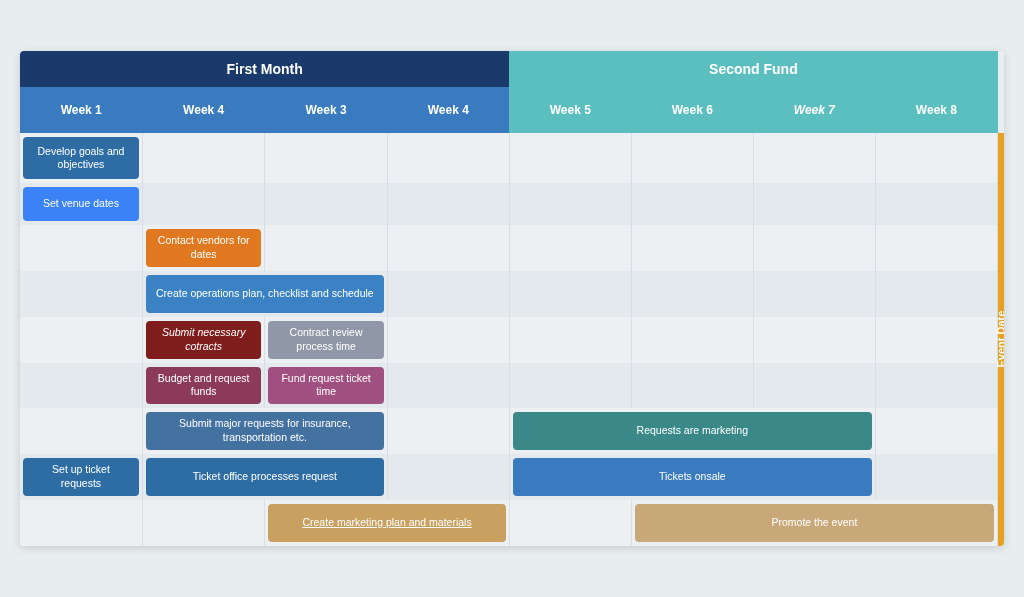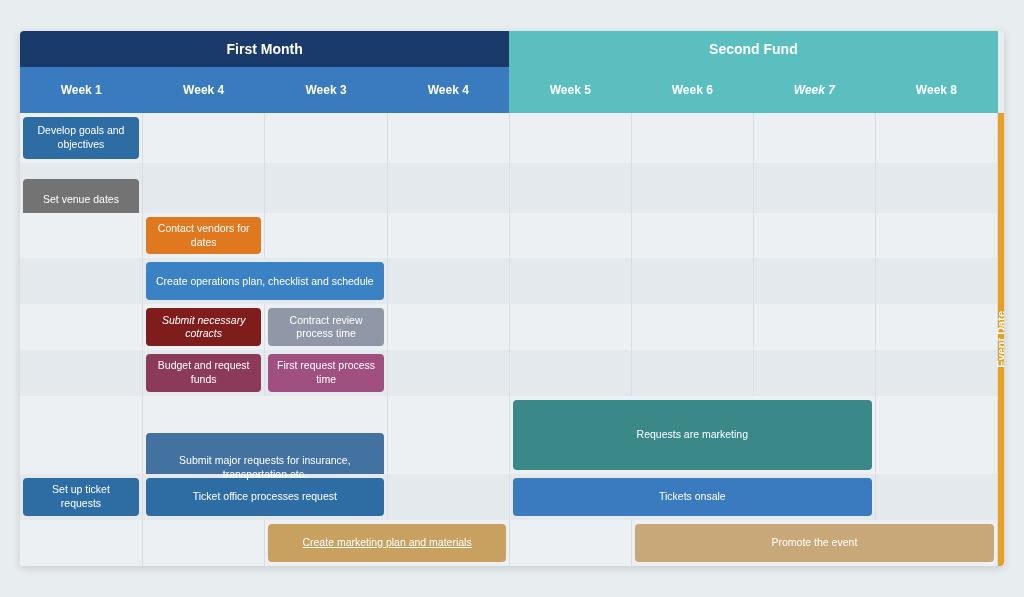--- a/index.html
+++ b/index.html
@@ -68,28 +68,28 @@
       text-align: center;
       line-height: 1.3;
       white-space: normal;
       height: 100%;
       display: flex;
       align-items: center;
       justify-content: center;
       min-height: 30px;
     }
     .bar-blue-dark { background: #2e6da4; }
-    .bar-olive { background: #737373; margin-top: 12px; }
+    .bar-olive { background: #3b82f6; }
     .bar-orange { background: #e07820; text-align: center; }
     .bar-blue-mid { background: #3a82c4; }
     .bar-gray { background: #7f1d1d; font-style: italic; }
     .bar-gray-light { background: #9098a8; }
     .bar-maroon { background: #8b3a5a; }
     .bar-purple-light { background: #a05080; }
-    .bar-steel-blue { background: #4472a0; margin-top: 33px; }
+    .bar-steel-blue { background: #4472a0; }
     .bar-teal-dark { background: #3a8888; }
     .bar-blue-tickets { background: #2e6da4; }
     .bar-blue-tickets2 { background: #3a7abf; text-align: right; }
     .bar-sand { background: #c8a060; text-decoration: underline; }
     .bar-tan { background: #c8a878; }
 
     
     .event-date-cell {
       position: relative;
       background: #e8a020 !important;
@@ -214,21 +214,21 @@
         <td></td>
         <td></td>
       </tr>
 
       <tr class="row-h6">
         <td></td>
         <td>
           <div class="task-bar bar-maroon">Budget and request funds</div>
         </td>
         <td>
-          <div class="task-bar bar-purple-light">First request process time</div>
+          <div class="task-bar bar-purple-light">Fund request ticket time</div>
         </td>
         <td></td>
         <td></td>
         <td></td>
         <td></td>
         <td></td>
       </tr>
 
       <tr class="row-h7">
         <td></td>

